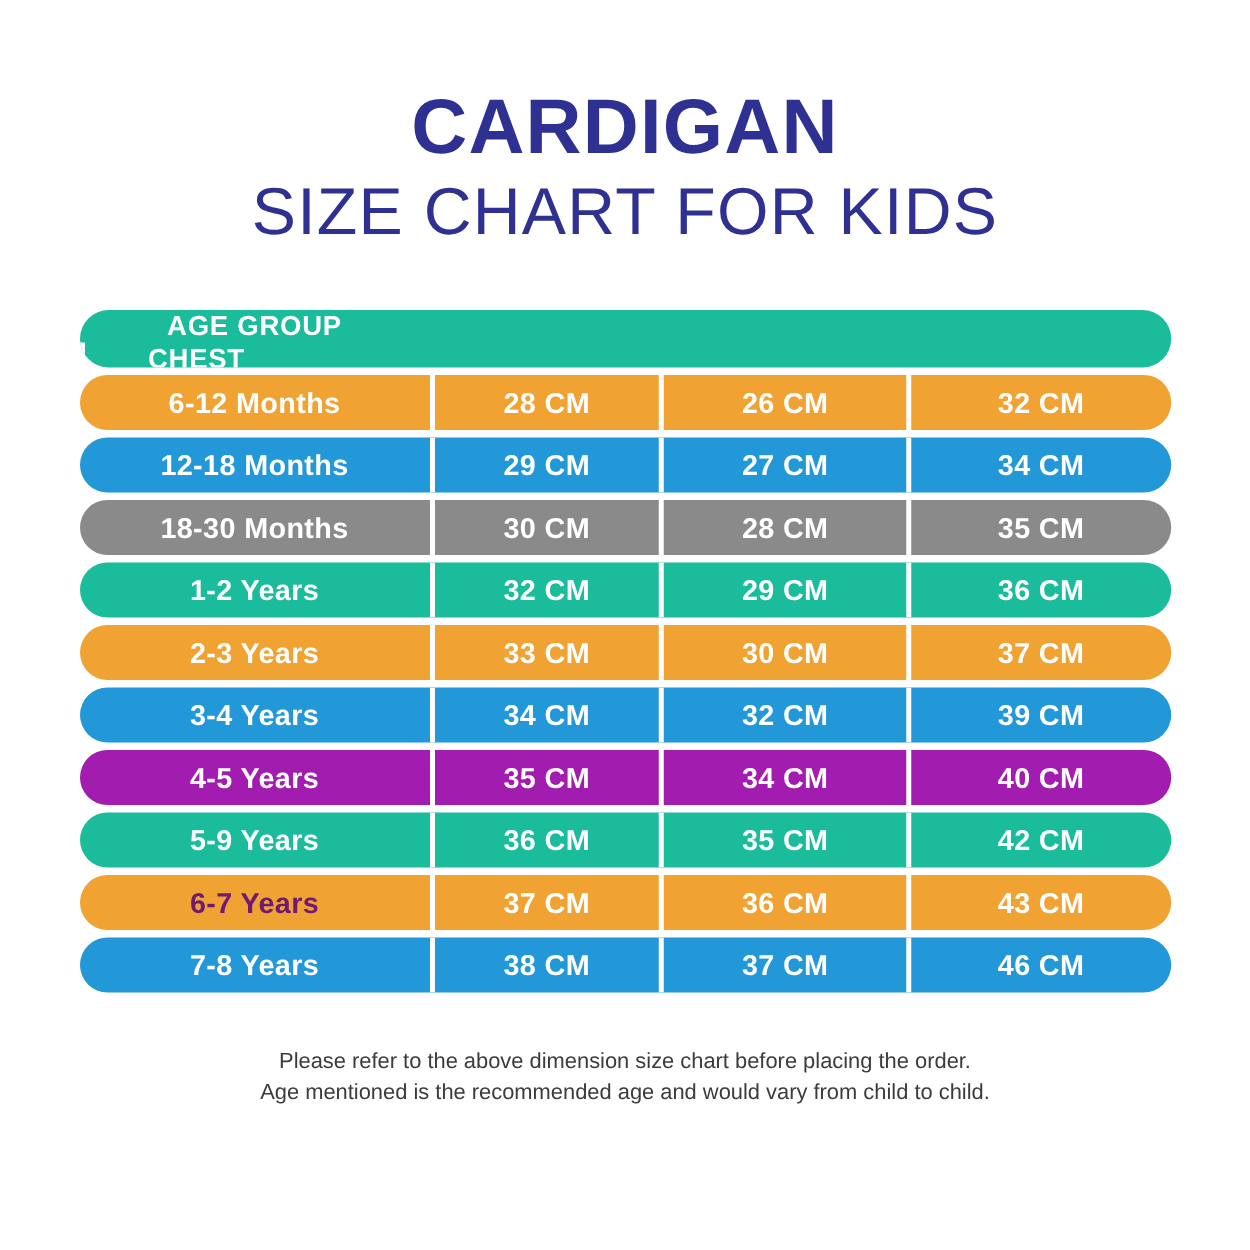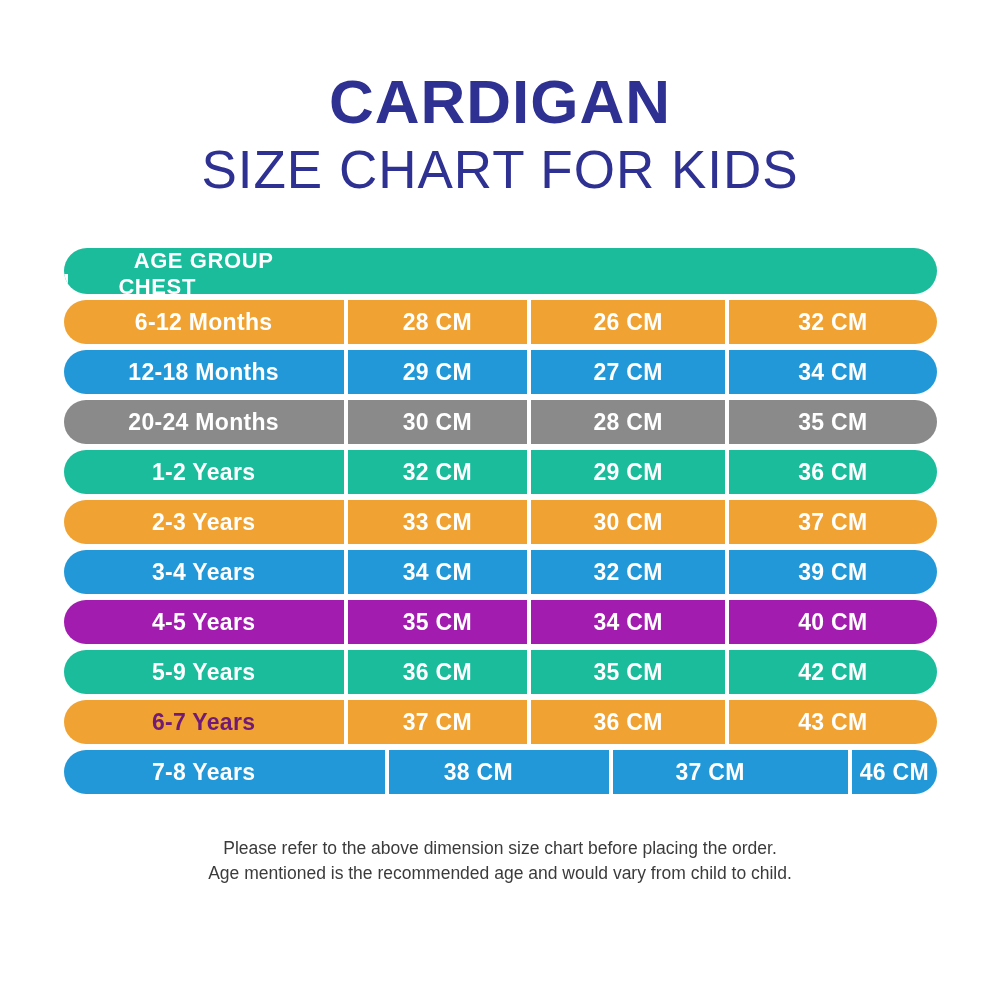--- a/index.html
+++ b/index.html
@@ -62,21 +62,21 @@
     </div>
 
     <div class="row" style="background: rgb(34, 152, 216);">
       <div class="cell col-0" style="color: rgb(255, 255, 255);">12-18 Months</div>
       <div class="cell col-1" style="color: rgb(255, 255, 255);">29 CM</div>
       <div class="cell col-2" style="color: rgb(255, 255, 255);">27 CM</div>
       <div class="cell col-3" style="color: rgb(255, 255, 255);">34 CM</div>
     </div>
 
     <div class="row" style="background: rgb(138, 138, 138);">
-      <div class="cell col-0" style="color: rgb(255, 255, 255);">20-24 Months</div>
+      <div class="cell col-0" style="color: rgb(255, 255, 255);">18-30 Months</div>
       <div class="cell col-1" style="color: rgb(255, 255, 255);">30 CM</div>
       <div class="cell col-2" style="color: rgb(255, 255, 255);">28 CM</div>
       <div class="cell col-3" style="color: rgb(255, 255, 255);">35 CM</div>
     </div>
 
     <div class="row" style="background: rgb(26, 188, 156);">
       <div class="cell col-0" style="color: rgb(255, 255, 255);">1-2 Years</div>
       <div class="cell col-1" style="color: rgb(255, 255, 255);">32 CM</div>
       <div class="cell col-2" style="color: rgb(255, 255, 255);">29 CM</div>
       <div class="cell col-3" style="color: rgb(255, 255, 255);">36 CM</div>
@@ -110,21 +110,21 @@
       <div class="cell col-3" style="color: rgb(255, 255, 255);">42 CM</div>
     </div>
 
     <div class="row" style="background: rgb(240, 162, 50);">
       <div class="cell col-0" style="color: #701a75;">6-7 Years</div>
       <div class="cell col-1" style="color: rgb(255, 255, 255);">37 CM</div>
       <div class="cell col-2" style="color: rgb(255, 255, 255);">36 CM</div>
       <div class="cell col-3" style="color: rgb(255, 255, 255);">43 CM</div>
     </div>
 
-    <div class="row" style="background: rgb(34, 152, 216); gap: 41px;">
+    <div class="row" style="background: rgb(34, 152, 216);">
       <div class="cell col-0" style="color: rgb(255, 255, 255);">7-8 Years</div>
       <div class="cell col-1" style="color: rgb(255, 255, 255);">38 CM</div>
       <div class="cell col-2" style="color: rgb(255, 255, 255);">37 CM</div>
       <div class="cell col-3" style="color: rgb(255, 255, 255);">46 CM</div>
     </div>
   </div>
   </div>
 
   <footer class="footer-note" style="color: rgb(59, 59, 59);">
     <p>Please refer to the above dimension size chart before placing the order.</p>

